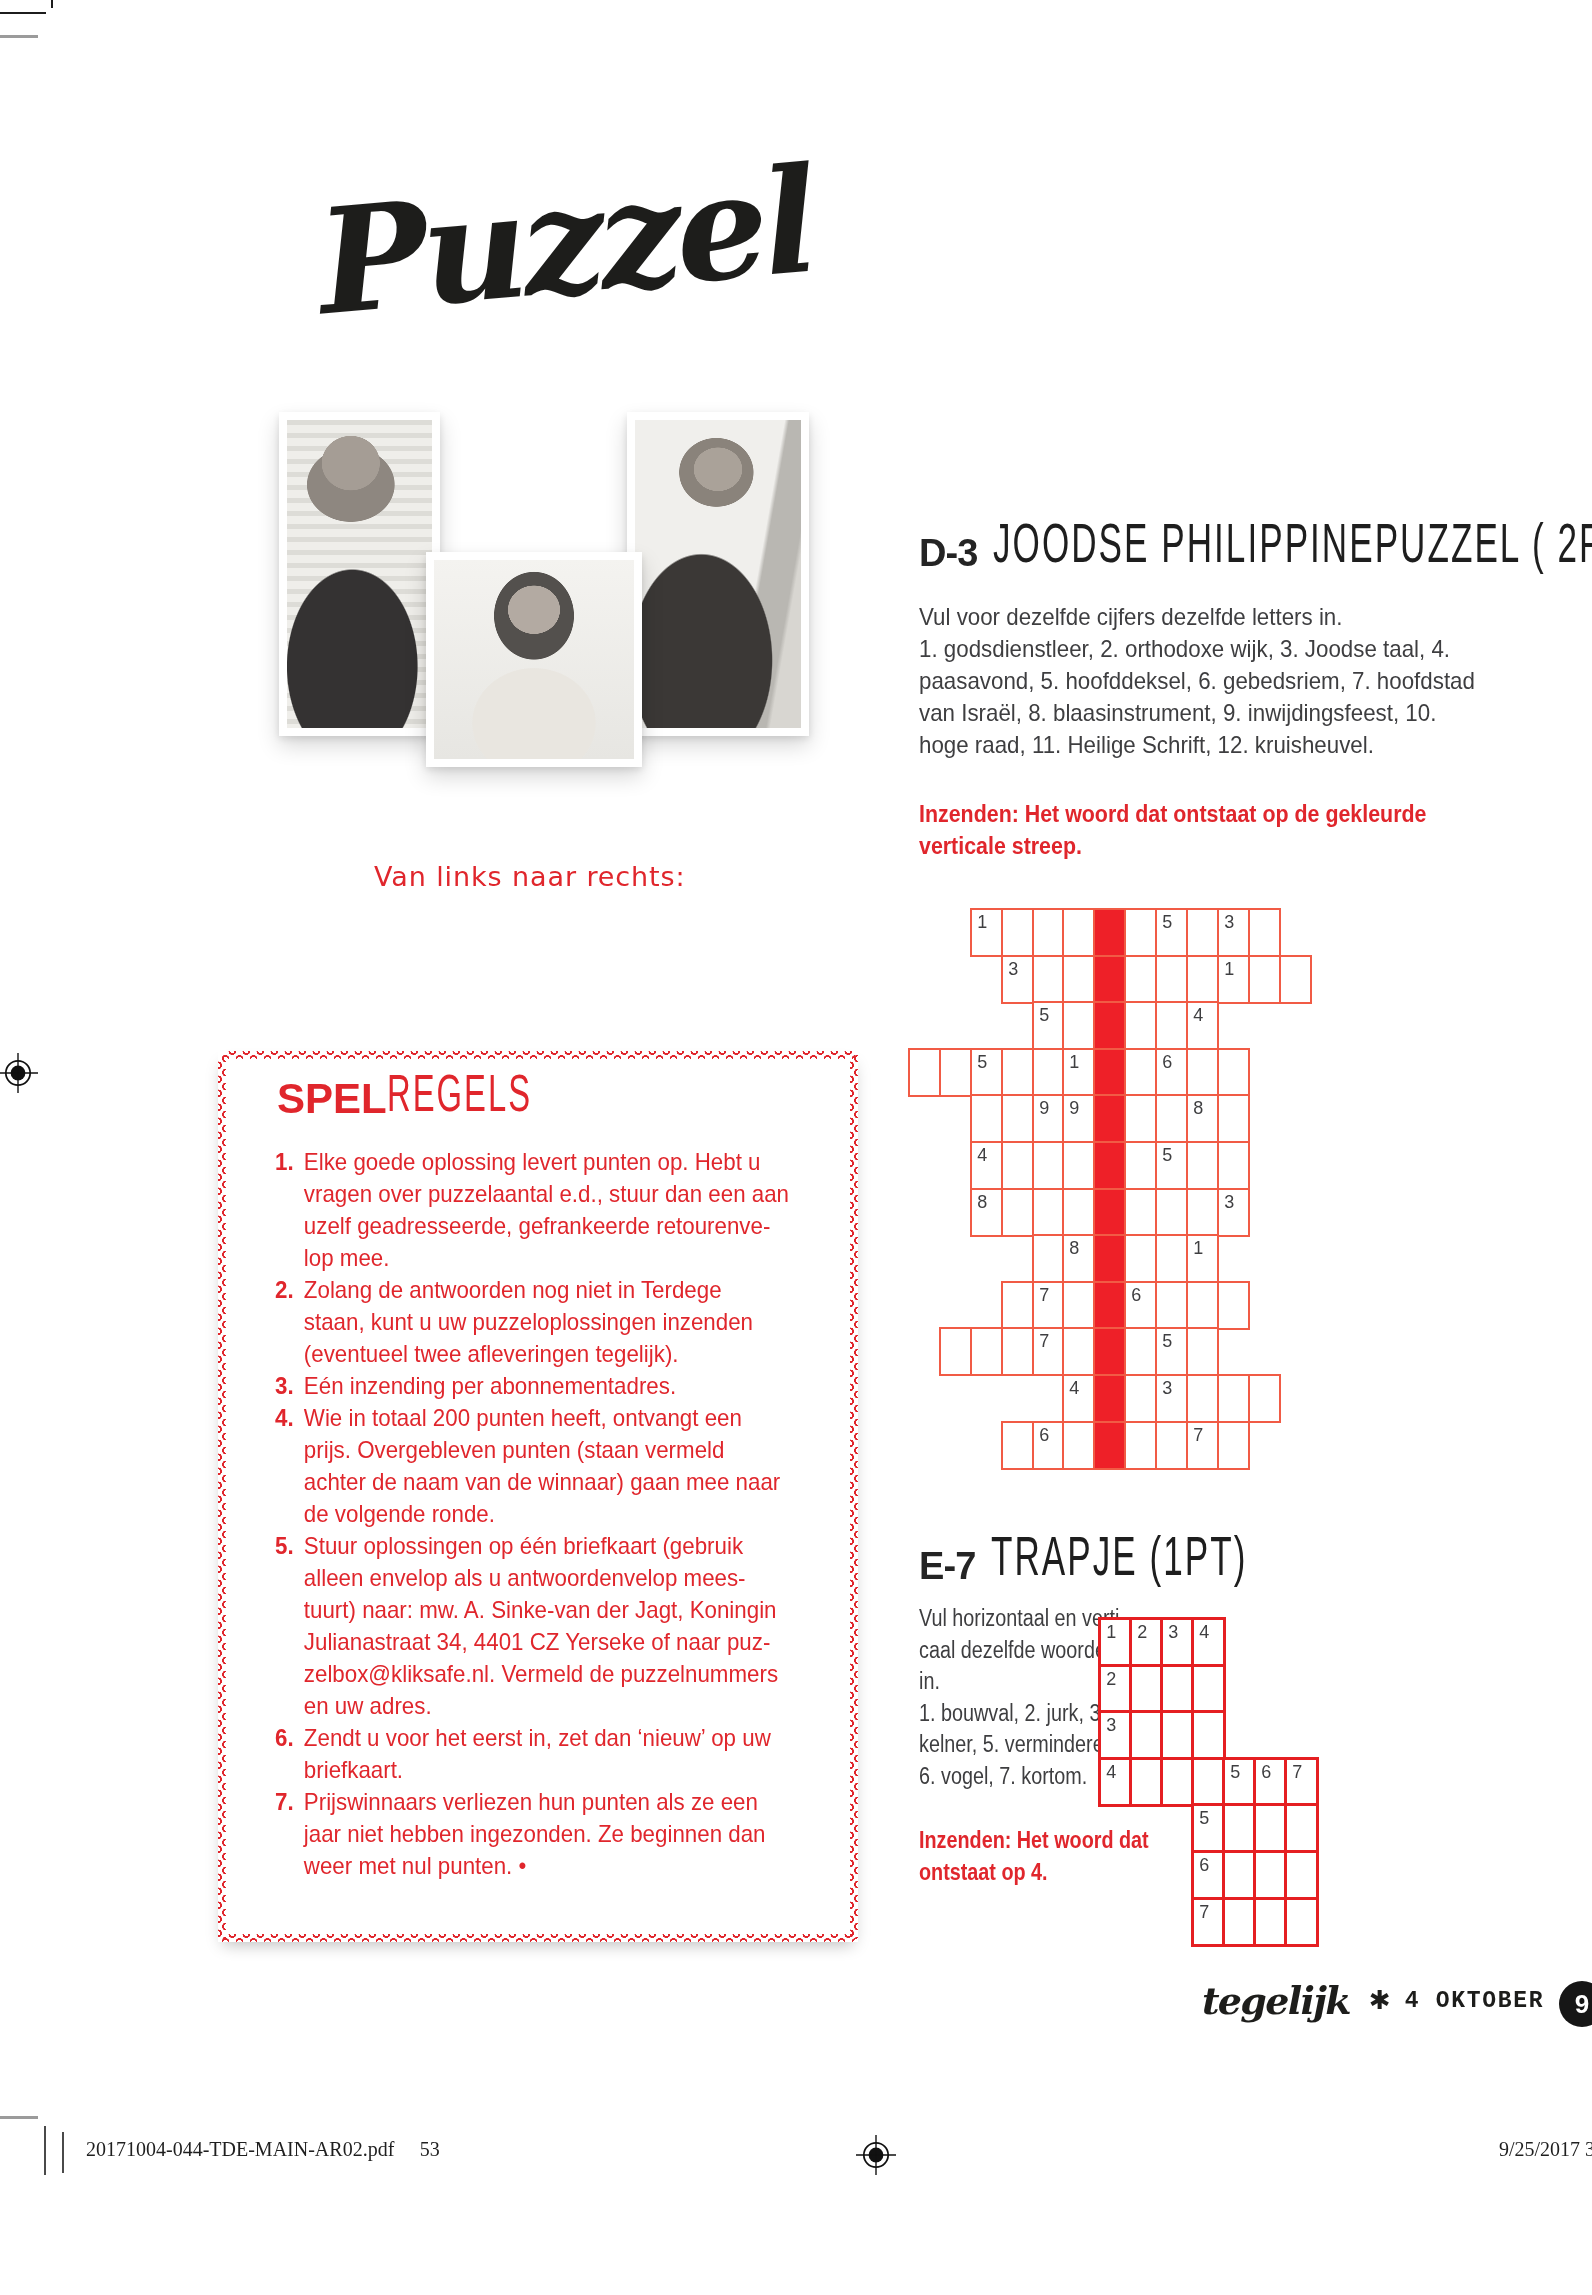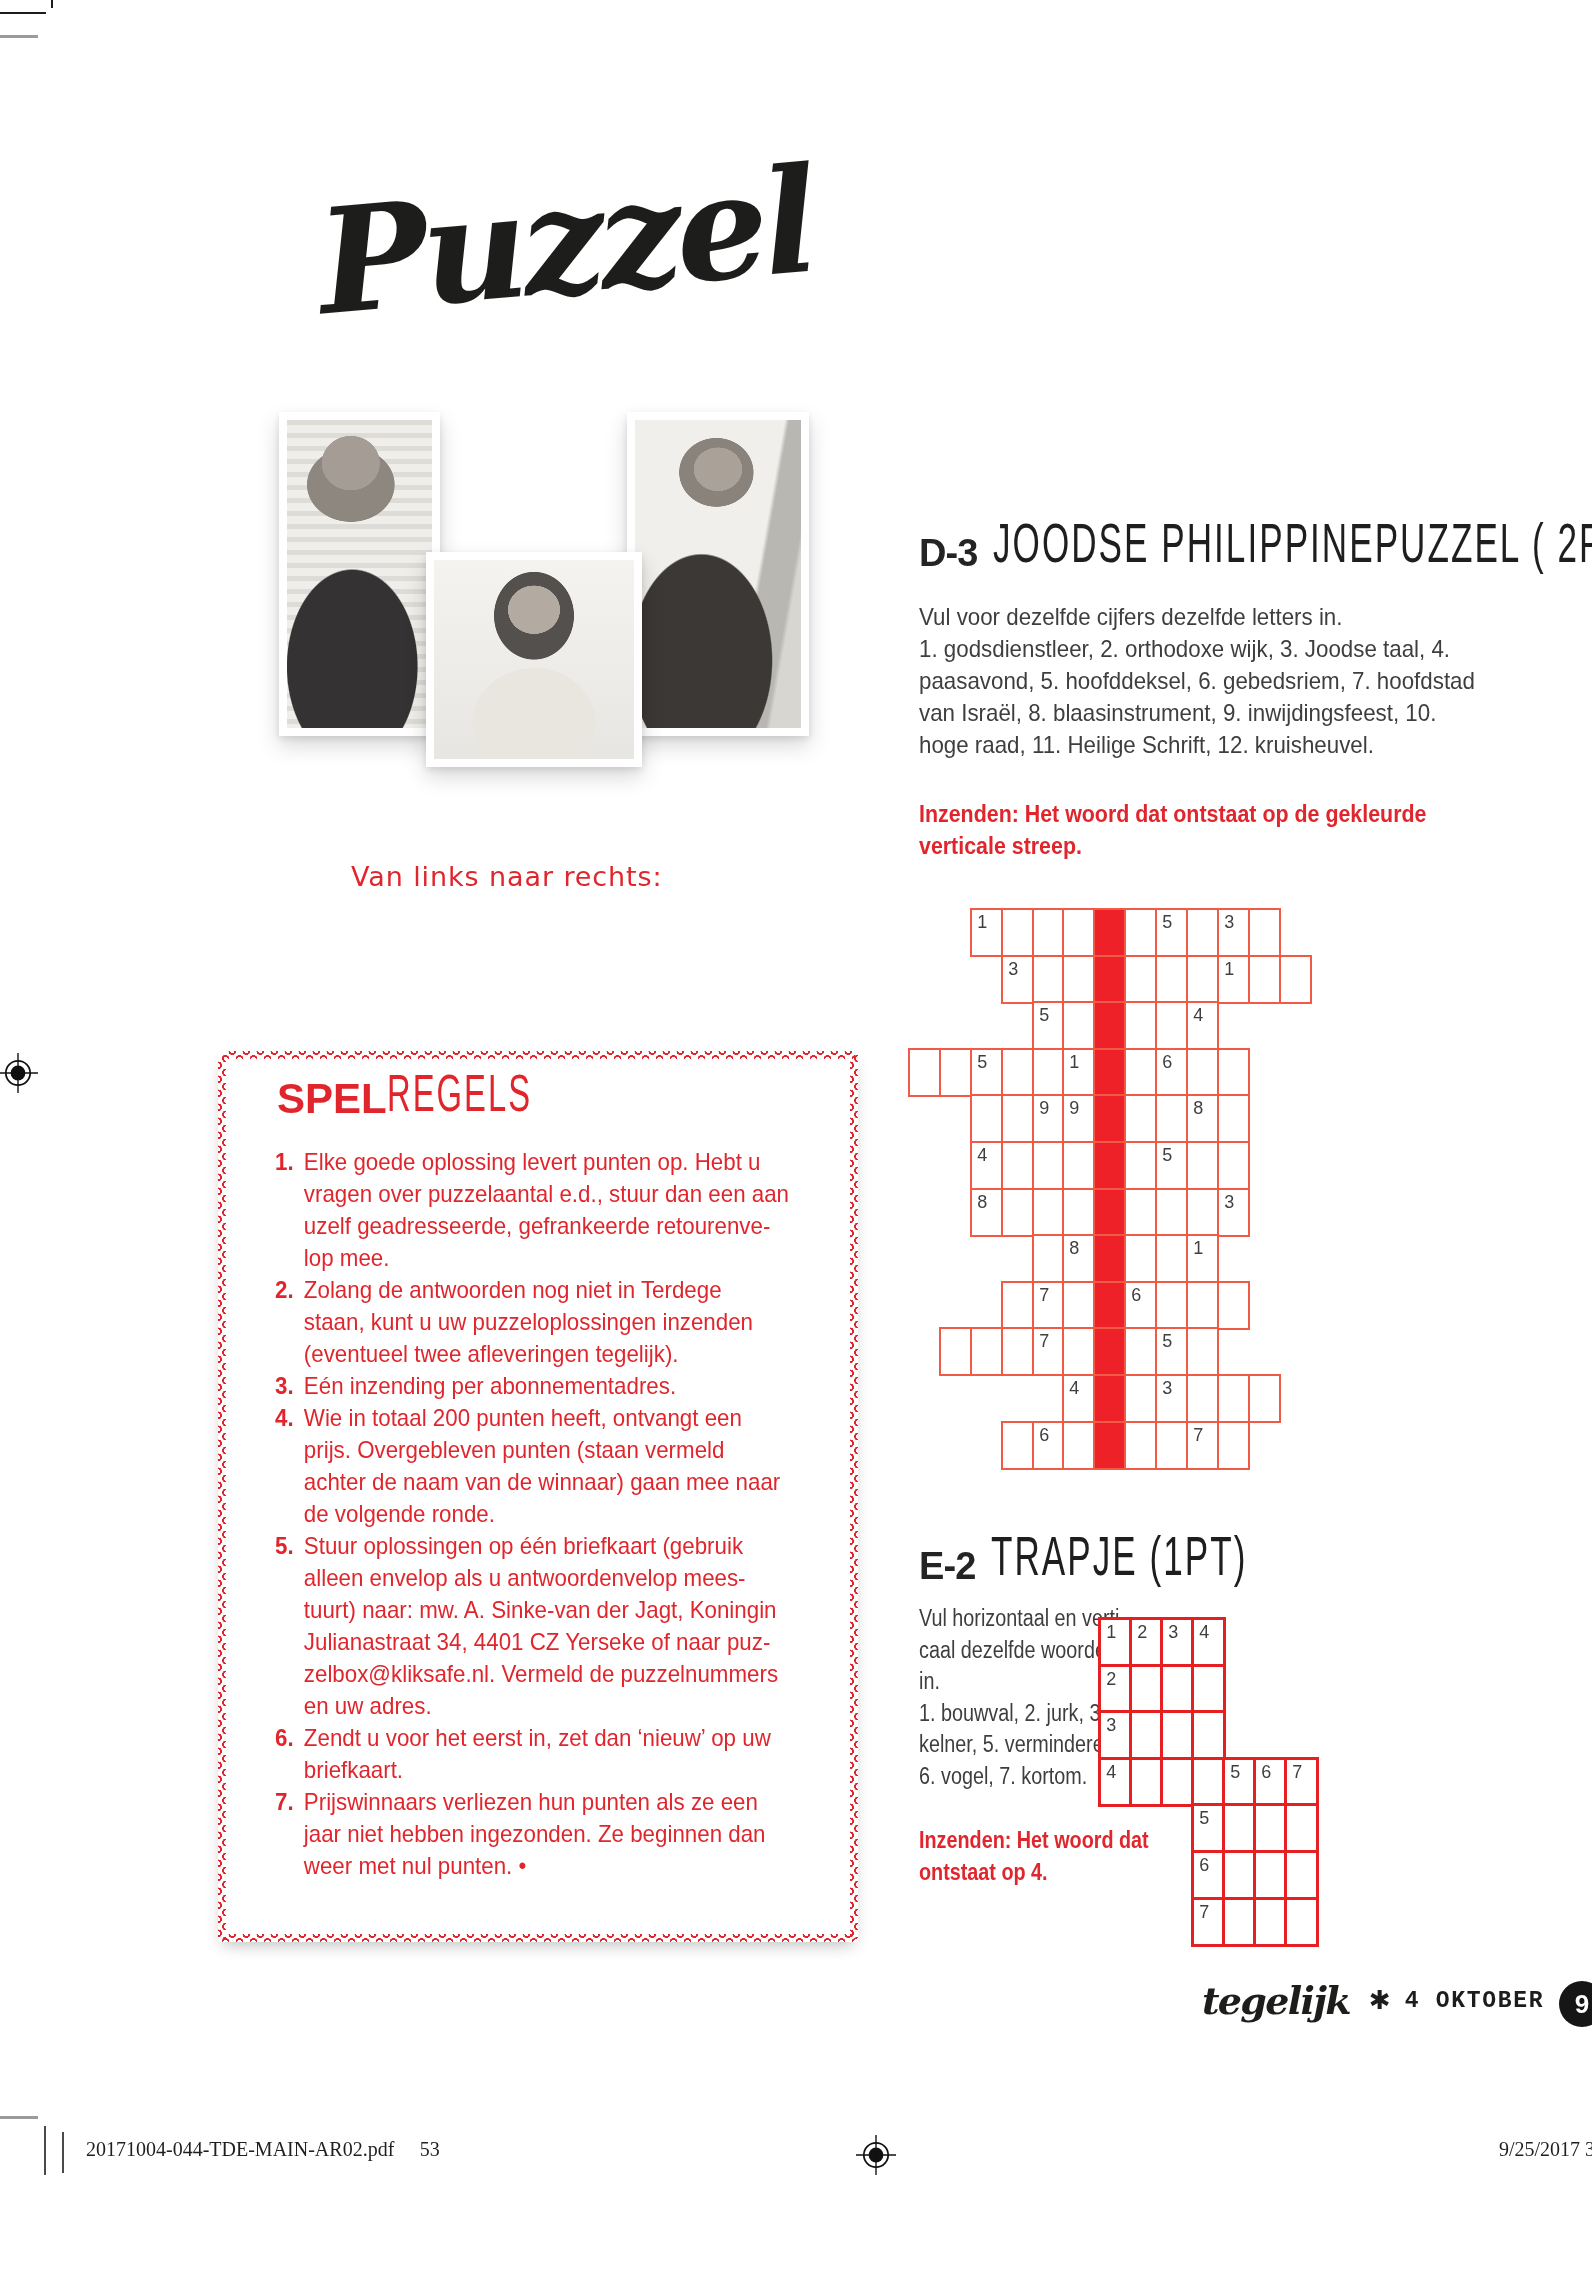--- a/index.html
+++ b/index.html
@@ -31,21 +31,21 @@
       radial-gradient(102px 91px at 50% 82%, #e9e6e0 0 60%, transparent 61%),
       linear-gradient(#f4f3f0,#e7e6e2);}
   .ph3{background:
       radial-gradient(40px 36px at 50% 16%, #aaa299 0 60%, transparent 61%),
       radial-gradient(67px 62px at 49% 17%, #8a837b 0 55%, transparent 56%),
       radial-gradient(121px 181px at 40% 78%, #3b3836 0 58%, transparent 59%),
       linear-gradient(100deg,#f0efec 0 68%,#b9b7b2 70% 84%,#d8d6d1 86%),
       linear-gradient(#efeeea,#e6e5e1);}
 
   
-  .caption{position:absolute;left:351px;top:859px;font-family:"DejaVu Sans",sans-serif;}
+  .caption{position:absolute;left:374px;top:859px;font-family:"DejaVu Sans",sans-serif;}
   .caption .lead{color:#e0262c;font-size:27px;line-height:36px;letter-spacing:0.9px;}
   .caption .names div{color:#2e2e30;font-size:25px;line-height:33px;letter-spacing:0.9px;white-space:nowrap;}
 
   
   .rules-box{position:absolute;left:218px;top:1051px;width:640px;height:891px;background:#fff;
     box-shadow:0 8.6px 15.5px -5.2px rgba(0,0,0,.28);}
   .wave{position:absolute;}
   .wave.h{height:7.8px;left:3.5px;right:3.5px;background-repeat:repeat-x;background-size:14px 7.8px;
     background-image:
       radial-gradient(circle at 3.5px 7.8px, rgba(0,0,0,0) 2.1px, #e0262c 2.1px 3.8px, rgba(0,0,0,0) 4px),
@@ -373,21 +373,21 @@
       <div class="cell stripe" style="left: 185px; top: 513px; width: 33px; height: 49px;"></div>
       <div class="cell" style="left: 216px; top: 513px; width: 33px; height: 49px;"></div>
       <div class="cell" style="left: 247px; top: 513px; width: 33px; height: 49px;"></div>
       <div class="cell" style="left: 278px; top: 513px; width: 33px; height: 49px;">
         <span class="cellnum">7</span>
       </div>
       <div class="cell" style="left: 309px; top: 513px; width: 33px; height: 49px;"></div>
     </div>
 
   <div class="sec-title" style="left:919px;top:1536px;">
-    <span class="id">E-2</span><span class="hand-caps">TRAPJE (1PT)</span>
+    <span class="id">E-7</span><span class="hand-caps">TRAPJE (1PT)</span>
   </div>
   <div class="bodytext narrow" style="left:919px;top:1603px;font-size:23px;line-height:31.5px;">
       <div>Vul horizontaal en verti-</div>
       <div>caal dezelfde woorden</div>
       <div>in.</div>
       <div>1. bouwval, 2. jurk, 3.</div>
       <div>kelner, 5. verminderen,</div>
       <div>6. vogel, 7. kortom.</div>
     </div>
   <div class="inzenden narrow" style="left:919px;top:1824px;">

